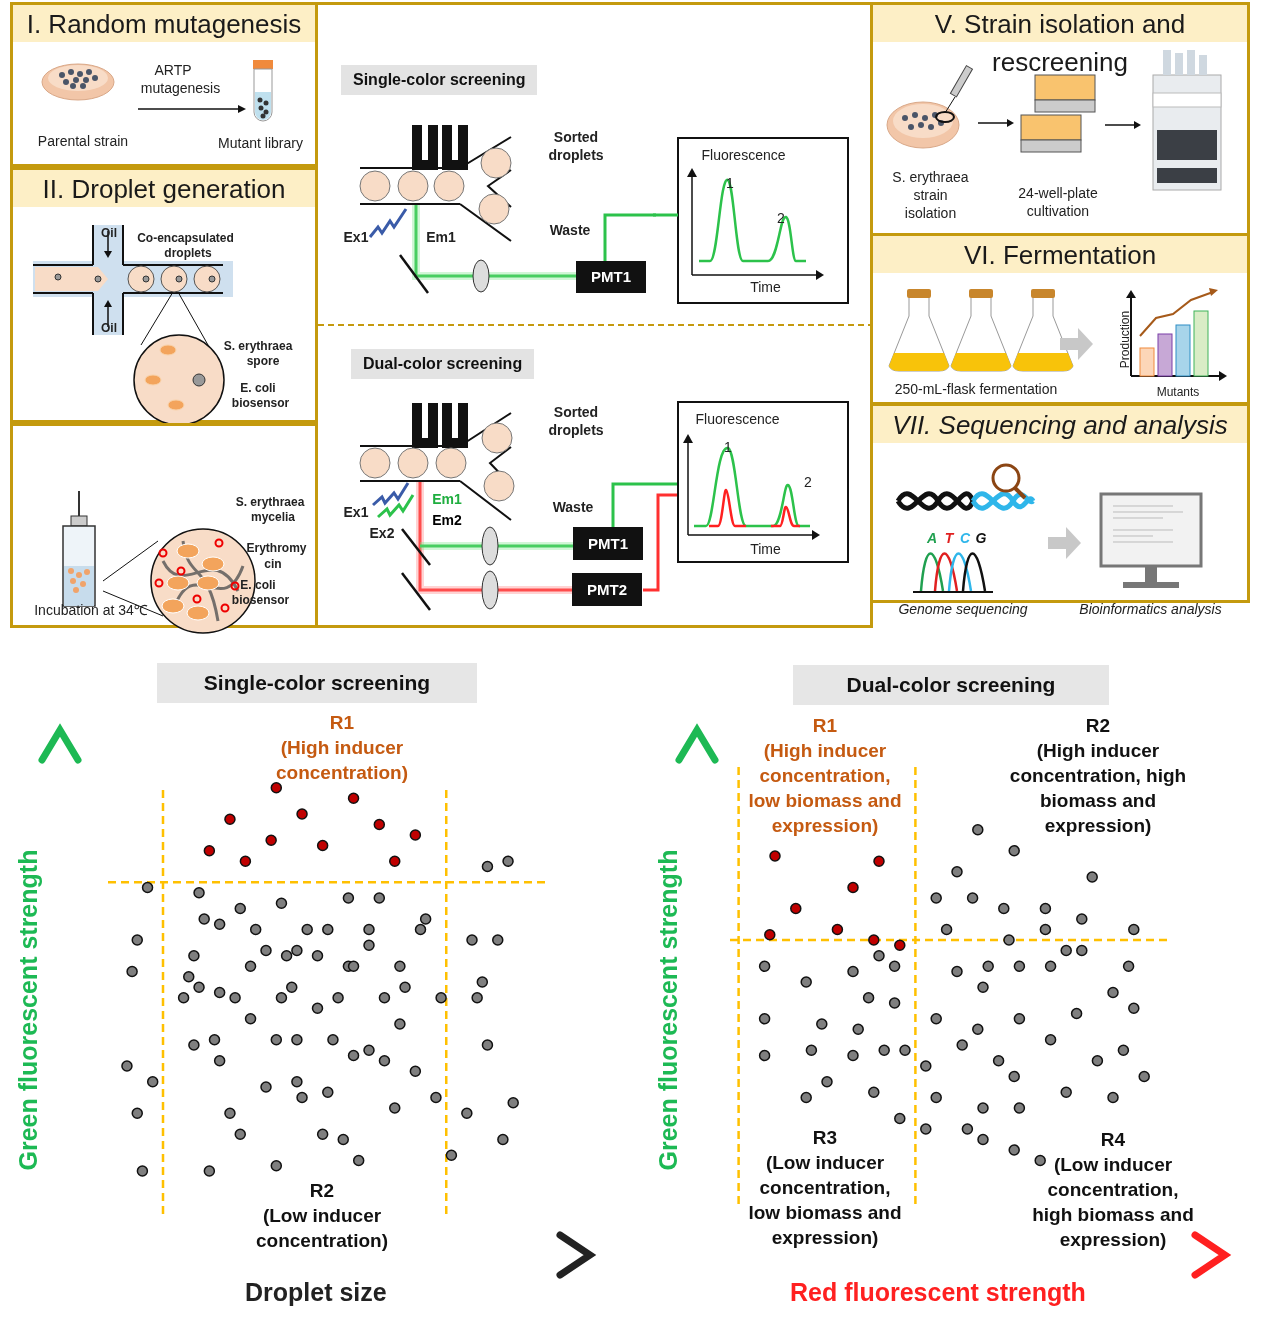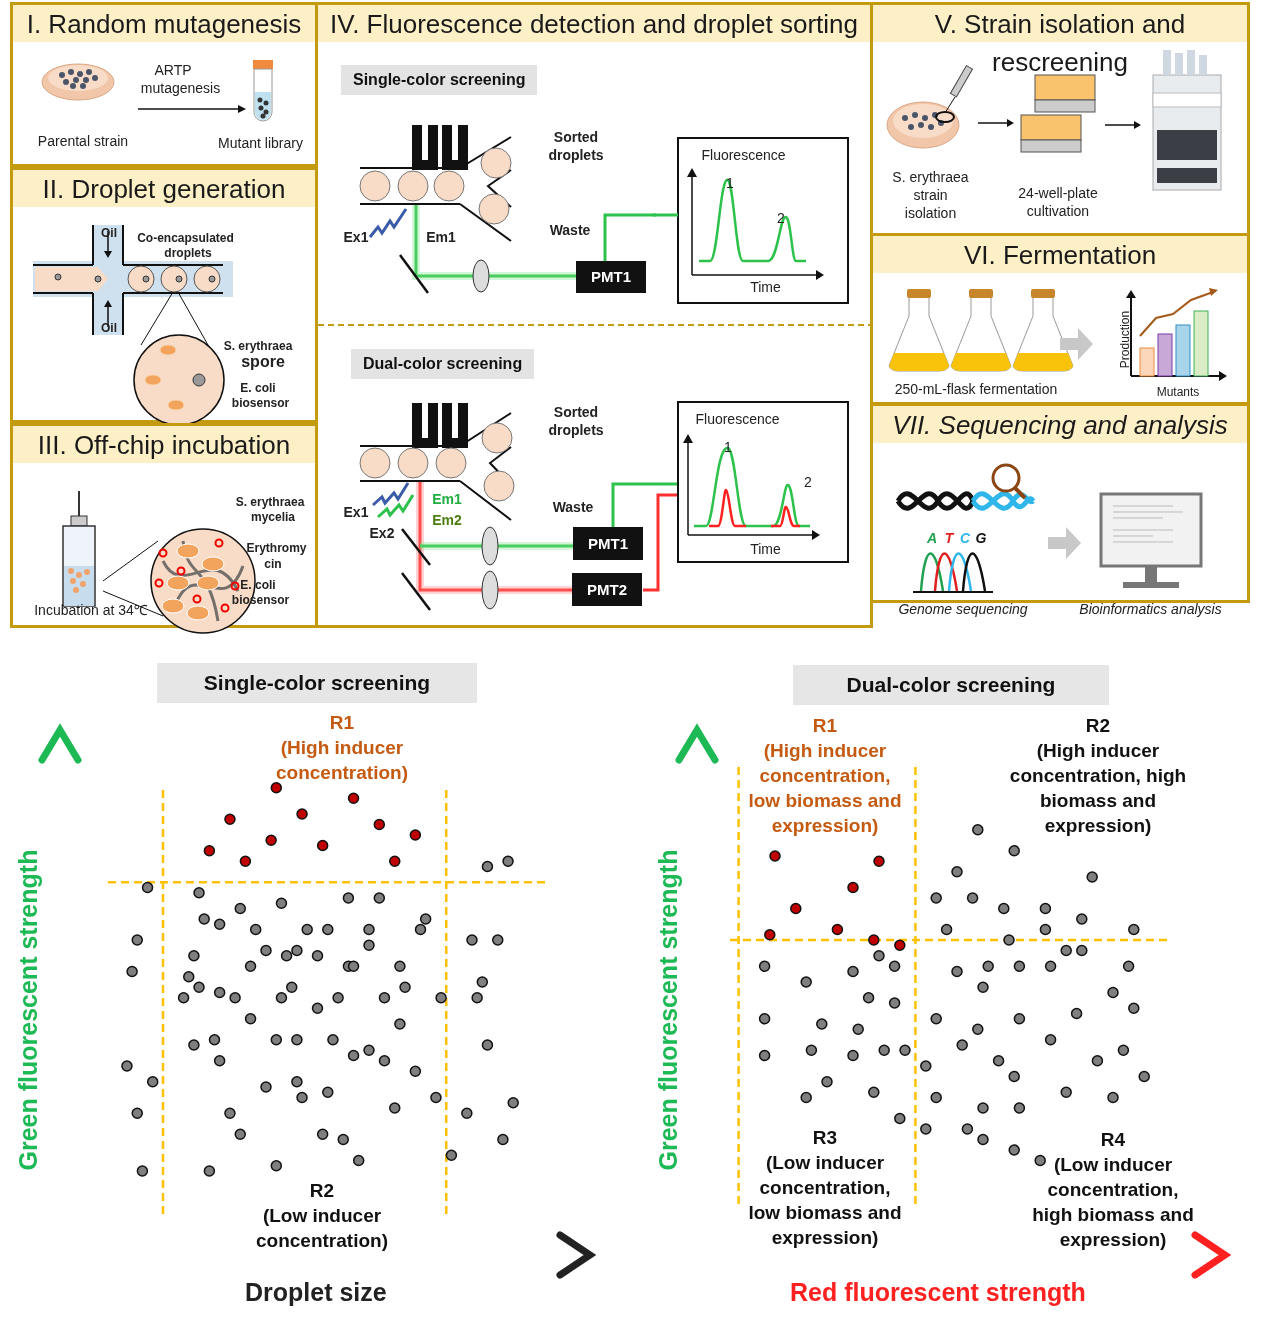--- a/index.html
+++ b/index.html
@@ -89,27 +89,26 @@
         <ellipse cx="140" cy="155" rx="8" ry="5"></ellipse>
         <ellipse cx="163" cy="180" rx="8" ry="5"></ellipse>
       </g>
     <circle cx="186" cy="155" r="6" fill="#999" stroke="#333"></circle>
   </svg>
   <div class="lbl b" style="left:84px;top:55px;width:24px;font-size:12px;">Oil</div>
   <div class="lbl b" style="left:84px;top:150px;width:24px;font-size:12px;">Oil</div>
   <div class="lbl b" style="left:115px;top:60px;width:115px;font-size:12px;">Co-encapsulated</div>
   <div class="lbl b" style="left:140px;top:75px;width:70px;font-size:12px;">droplets</div>
   <div class="lbl b i" style="left:200px;top:168px;width:90px;font-size:12px;">S. erythraea</div>
-  <div class="lbl b" style="left:220px;top:183px;width:60px;font-size:16px;">spore</div>
+  <div class="lbl b" style="left:220px;top:183px;width:60px;font-size:12px;">spore</div>
   <div class="lbl b i" style="left:215px;top:210px;width:60px;font-size:12px;">E. coli</div>
   <div class="lbl b" style="left:210px;top:225px;width:75px;font-size:12px;">biosensor</div>
 </div>
 
 <div class="panel" style="left:10px;top:423px;width:308px;height:205px;">
-  <div class="phead">III. Off-chip incubation</div>
   <svg style="left:0;top:45px;" width="300" height="130">
     <line x1="66" y1="20" x2="66" y2="45" stroke="#333" stroke-width="2"></line>
     <rect x="58" y="45" width="16" height="10" fill="#ccc" stroke="#333"></rect>
     <rect x="50" y="55" width="32" height="80" fill="#eef4f9" stroke="#333" stroke-width="1.5"></rect>
     <rect x="51" y="95" width="30" height="40" fill="#c7dcec"></rect>
     <g fill="#f0a36a">
         <circle cx="58" cy="100" r="3"></circle>
         <circle cx="66" cy="104" r="3"></circle>
         <circle cx="74" cy="101" r="3"></circle>
         <circle cx="60" cy="110" r="3"></circle>
@@ -145,21 +144,20 @@
   <div class="lbl b i" style="left:212px;top:68px;width:90px;font-size:12px;">S. erythraea</div>
   <div class="lbl b" style="left:225px;top:83px;width:70px;font-size:12px;">mycelia</div>
   <div class="lbl b" style="left:226px;top:114px;width:75px;font-size:12px;">Erythromy</div>
   <div class="lbl b" style="left:240px;top:130px;width:40px;font-size:12px;">cin</div>
   <div class="lbl b i" style="left:220px;top:151px;width:50px;font-size:12px;">E. coli</div>
   <div class="lbl b" style="left:210px;top:166px;width:75px;font-size:12px;">biosensor</div>
   <div class="lbl" style="left:8px;top:176px;width:140px;">Incubation at 34℃</div>
 </div>
 
 <div class="panel" style="left:315px;top:2px;width:558px;height:626px;">
-  <div class="phead">IV. Fluorescence detection and droplet sorting</div>
   <div class="tag" style="left:23px;top:60px;">Single-color screening</div>
   <svg style="left:0;top:0;" width="550" height="310">
     <path d="M94,120 h10 v35 h6 v-35 h10 v45 h-26 Z M124,120 h10 v35 h6 v-35 h10 v45 h-26 Z" fill="#111"></path>
     <line x1="42" y1="163" x2="142" y2="163" stroke="#111" stroke-width="2"></line>
     <line x1="42" y1="199" x2="142" y2="199" stroke="#111" stroke-width="2"></line>
     <path d="M142,163 L193,132 M142,199 L193,236 M193,165 L170,181 L193,202" stroke="#111" stroke-width="2" fill="none"></path>
     <g fill="#f8dcc7" stroke="#777">
         <circle cx="57" cy="181" r="15"></circle>
         <circle cx="95" cy="181" r="15"></circle>
         <circle cx="131" cy="181" r="15"></circle>
@@ -230,21 +228,21 @@
       <polygon points="365,438 370,429 375,438" fill="#111"></polygon>
     <path d="M376,521 H388 C396,521 398,440 410,443 C418,446 420,521 428,521 H455 C464,521 466,478 470,480 C475,482 476,521 481,521 H492" stroke="#2cc24b" stroke-width="2.5" fill="none"></path>
     <path d="M391,521 H400 C404,521 406,484 408,485 C411,486 413,521 417,521 H428 M453,521 H462 C465,521 466,501 468,502 C471,503 472,521 476,521 H482" stroke="#ff2020" stroke-width="2.5" fill="none"></path>
   </svg>
   <div class="lbl b" style="left:218px;top:399px;width:80px;">Sorted</div>
   <div class="lbl b" style="left:218px;top:417px;width:80px;">droplets</div>
   <div class="lbl b" style="left:225px;top:494px;width:60px;">Waste</div>
   <div class="lbl b" style="left:20px;top:499px;width:36px;">Ex1</div>
   <div class="lbl b" style="left:46px;top:520px;width:36px;">Ex2</div>
   <div class="lbl b" style="left:111px;top:486px;width:36px;color:#1fae3f;">Em1</div>
-  <div class="lbl b" style="left:111px;top:507px;width:36px;color:#4d7c0f;">Em2</div>
+  <div class="lbl b" style="left:111px;top:507px;width:36px;color:#000000;">Em2</div>
   <div class="lbl b" style="left:255px;top:530px;width:70px;color:#fff;font-size:15px;">PMT1</div>
   <div class="lbl b" style="left:254px;top:576px;width:70px;color:#fff;font-size:15px;">PMT2</div>
   <div class="lbl" style="left:372px;top:406px;width:95px;">Fluorescence</div>
   <div class="lbl" style="left:425px;top:536px;width:45px;">Time</div>
   <div class="lbl" style="left:403px;top:434px;width:14px;">1</div>
   <div class="lbl" style="left:483px;top:469px;width:14px;">2</div>
 </div>
 
 <div class="panel" style="left:870px;top:2px;width:380px;height:234px;padding-left:12px;">
   <div class="phead">V. Strain isolation and rescreening</div>

